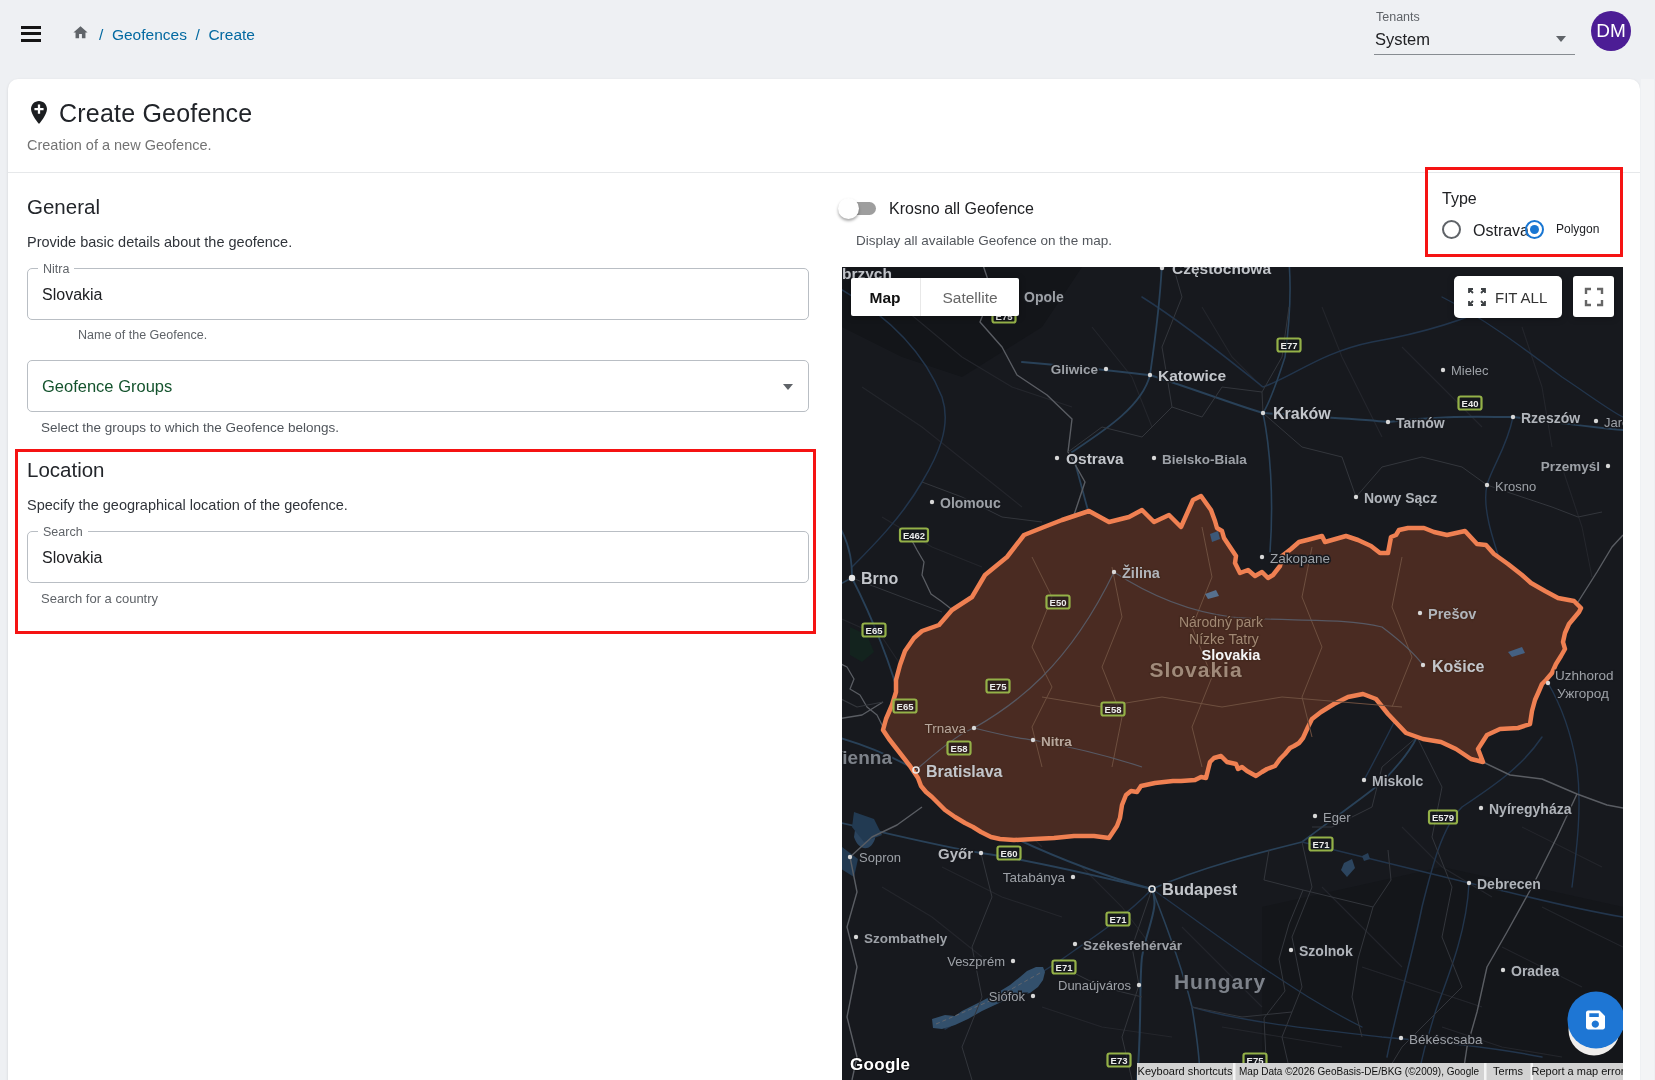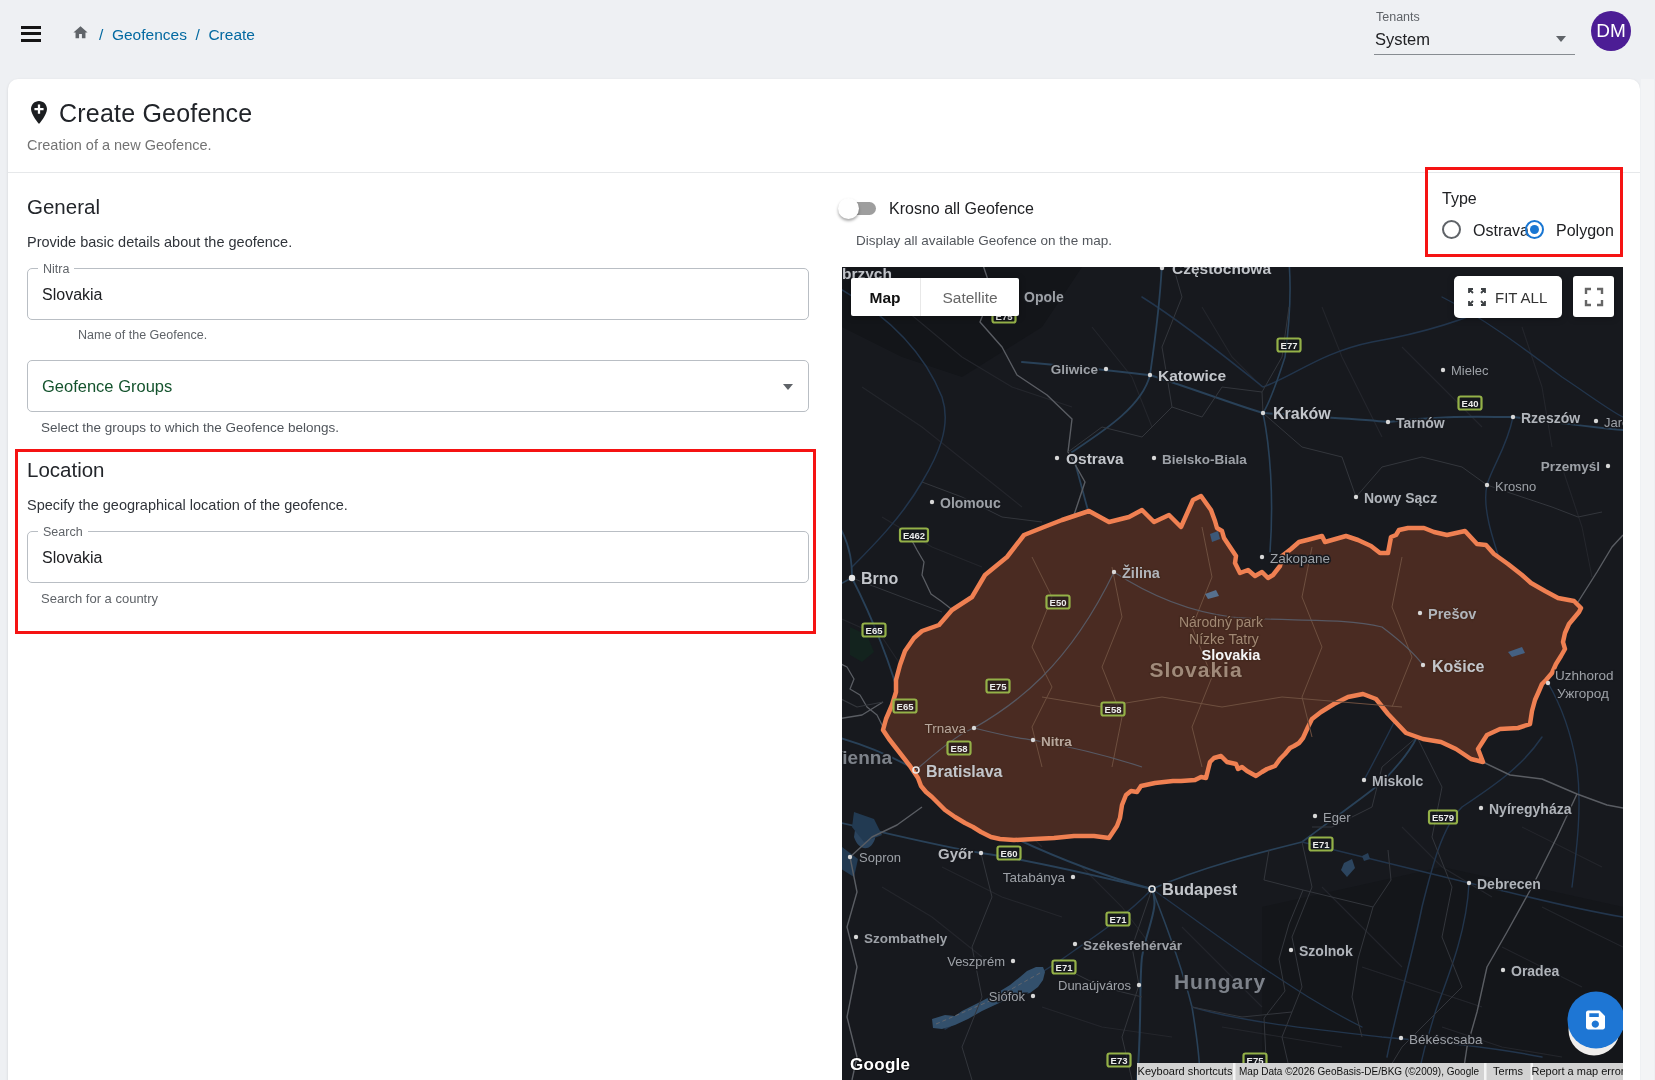--- a/index.html
+++ b/index.html
@@ -76,21 +76,21 @@
   <div class="abs" style="left:838px; top:198px; width:21px; height:21px; border-radius:50%; background:#fefefe; box-shadow:0 2px 3px rgba(0,0,0,.35);"></div>
   <div class="abs" style="left:889px; top:200px; font-size:16px; color:#202124;">Krosno all Geofence</div>
   <div class="abs" style="left:856px; top:233px; font-size:13.5px; color:#53575d;">Display all available Geofence on the map.</div>
 
   <div class="redbox" style="left:1425px; top:167px; width:198px; height:90px;"></div>
   <div class="abs" style="left:1442px; top:190px; font-size:16px; color:#202124;">Type</div>
   <div class="abs" style="left:1442px; top:220px; width:19px; height:19px; border-radius:50%; border:2px solid #5f6368;"></div>
   <div class="abs" style="left:1473px; top:222px; font-size:16px; color:#202124;">Ostrava</div>
   <div class="abs" style="left:1525px; top:220px; width:19px; height:19px; border-radius:50%; border:2px solid #1976d2;"></div>
   <div class="abs" style="left:1530px; top:225px; width:9px; height:9px; border-radius:50%; background:#1976d2;"></div>
-  <div class="abs" style="left:1556px; top:222px; font-size:16px; color:#202124;">Polygon</div>
+  <div class="abs" style="left:1556px; top:222px; font-size:12px; color:#202124;">Polygon</div>
 
   <div class="abs" style="left:842px; top:267px; width:781px; height:813px; background:#16181d; overflow:hidden;">
     <svg width="781" height="813" viewBox="0 0 781 813" style="position:absolute;left:0;top:0;font-family:'Liberation Sans',sans-serif;">
 <rect width="781" height="813" fill="#17191e"></rect>
 <g fill="#131519">
 <path d="M8,360 L25,368 L32,385 L20,395 L8,388 Z" fill="#13231e"></path>
 <path d="M858,0 Z"></path>
 <path d="M0,0 L240,0 L200,60 L120,110 L60,90 L0,60 Z"></path>
 <path d="M420,640 L600,600 L781,640 L781,813 L420,813 Z" fill="#14161a"></path>
 </g>

